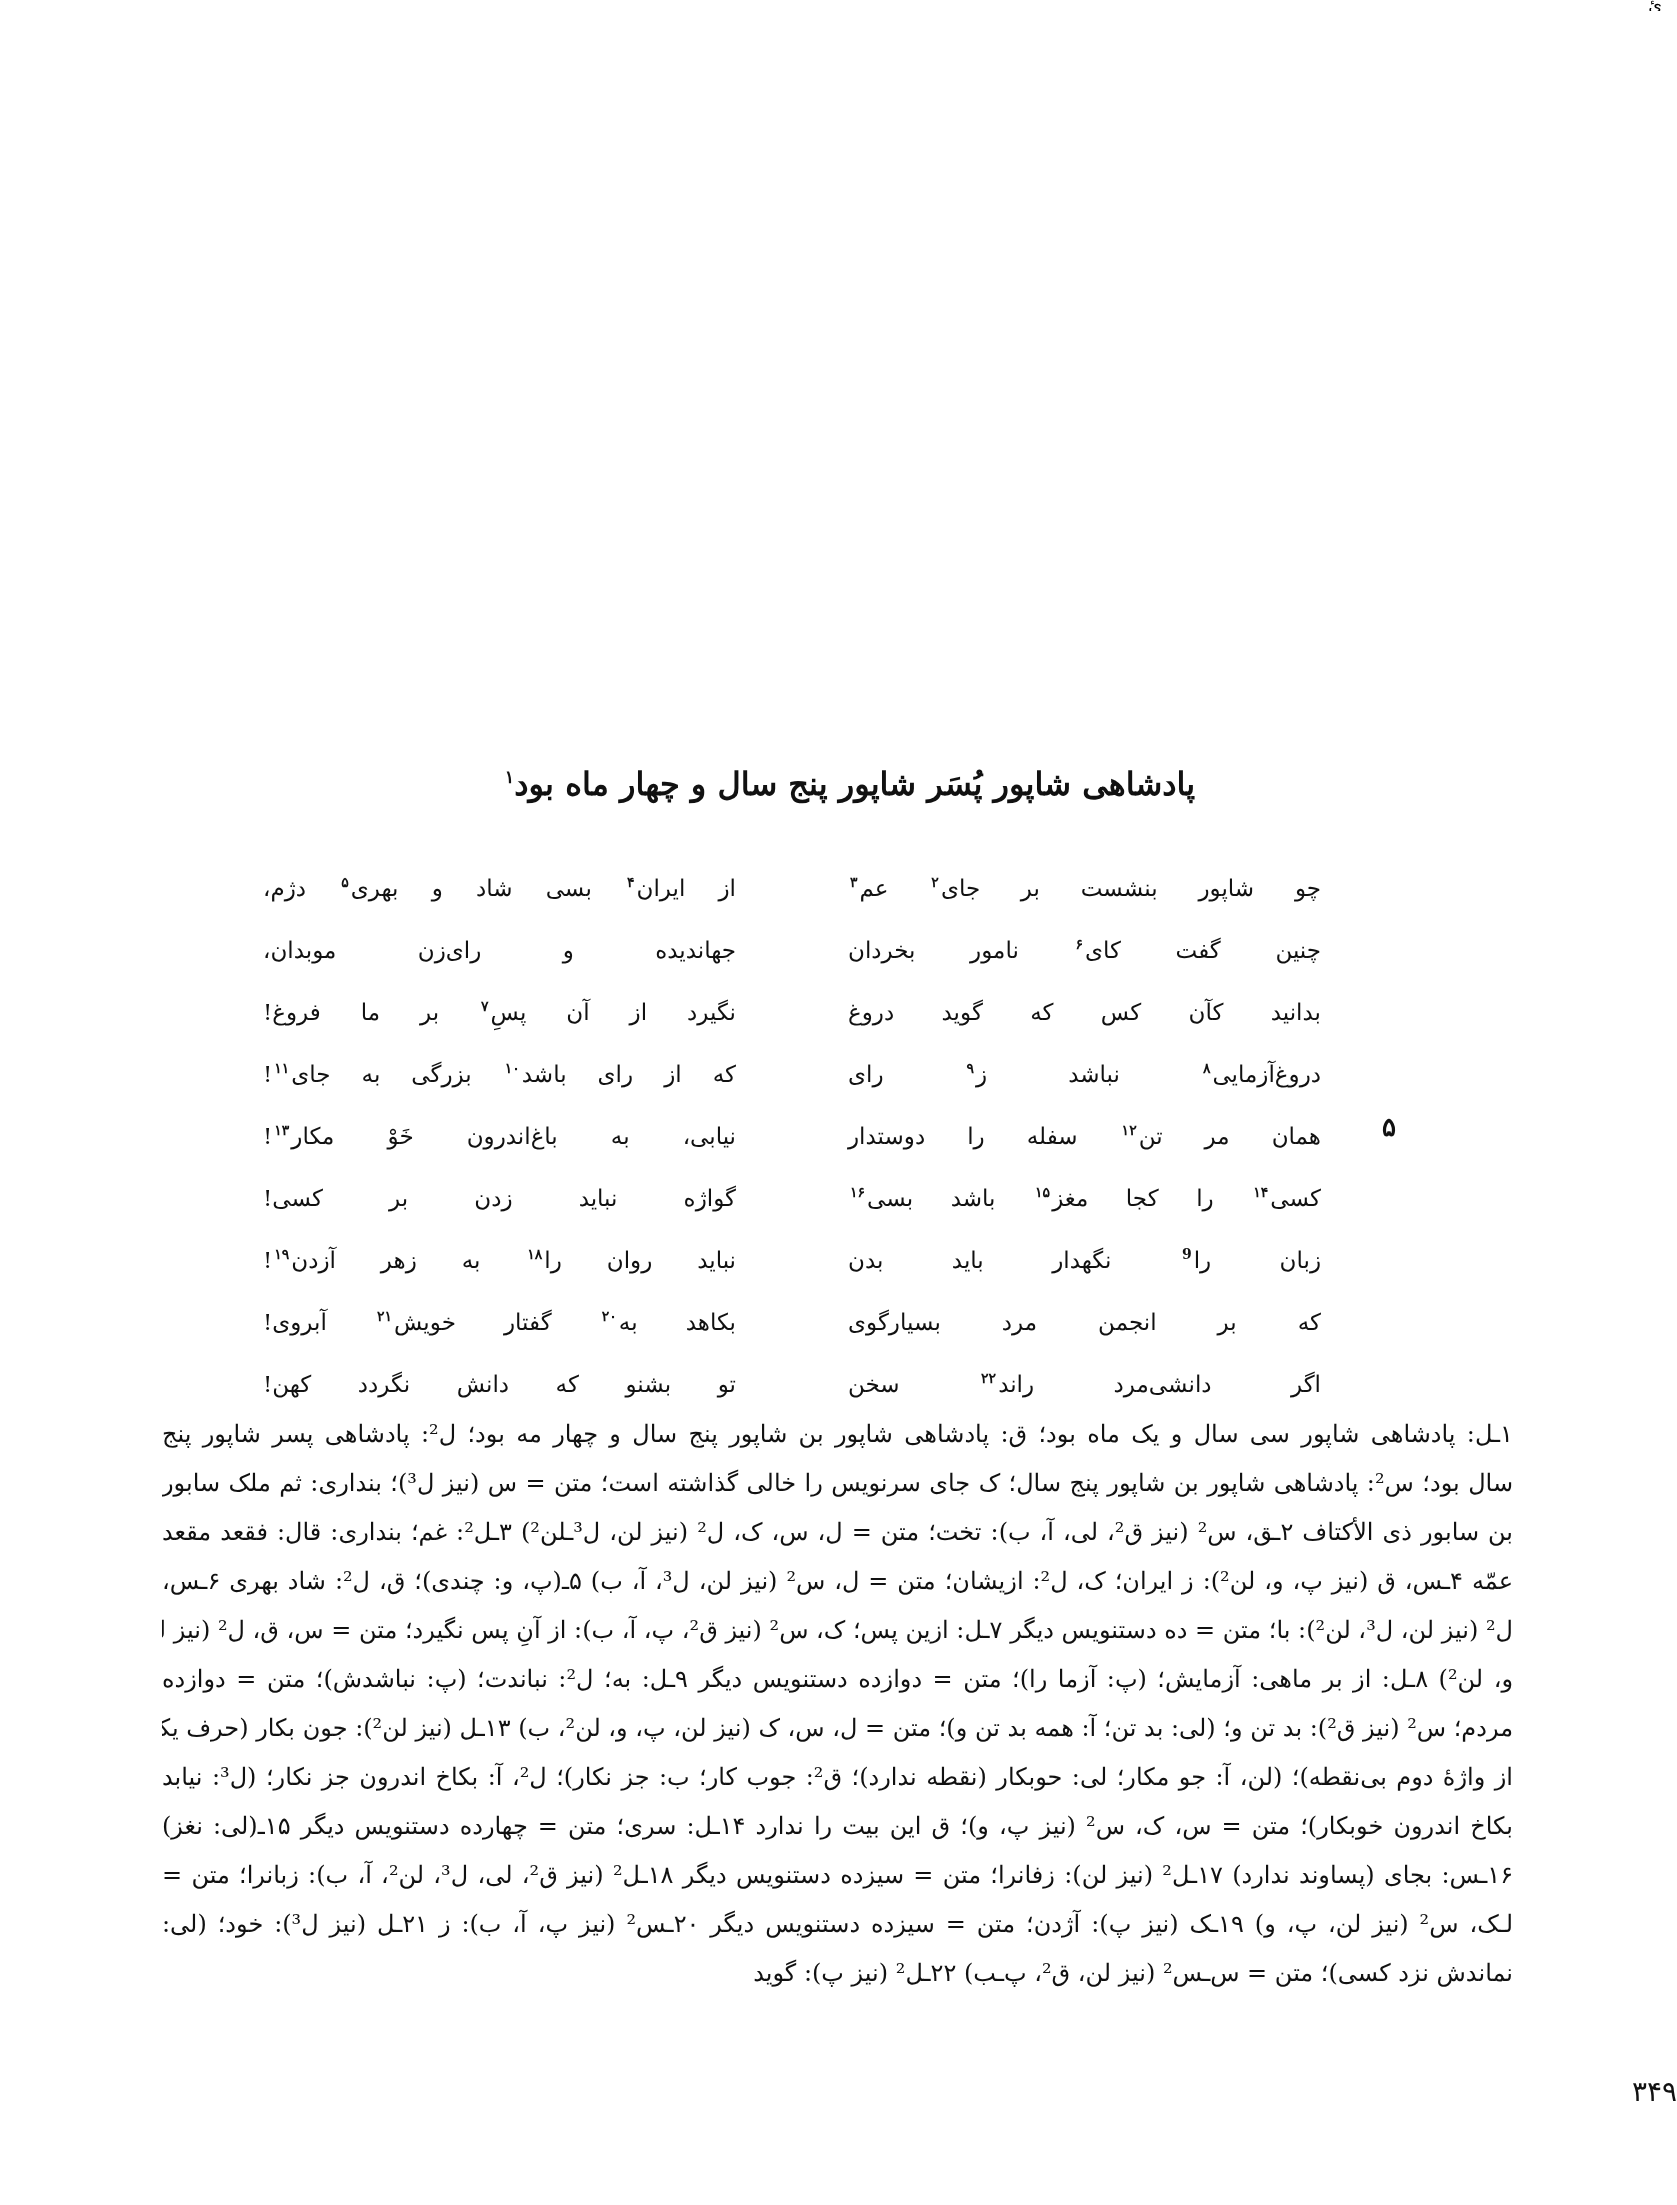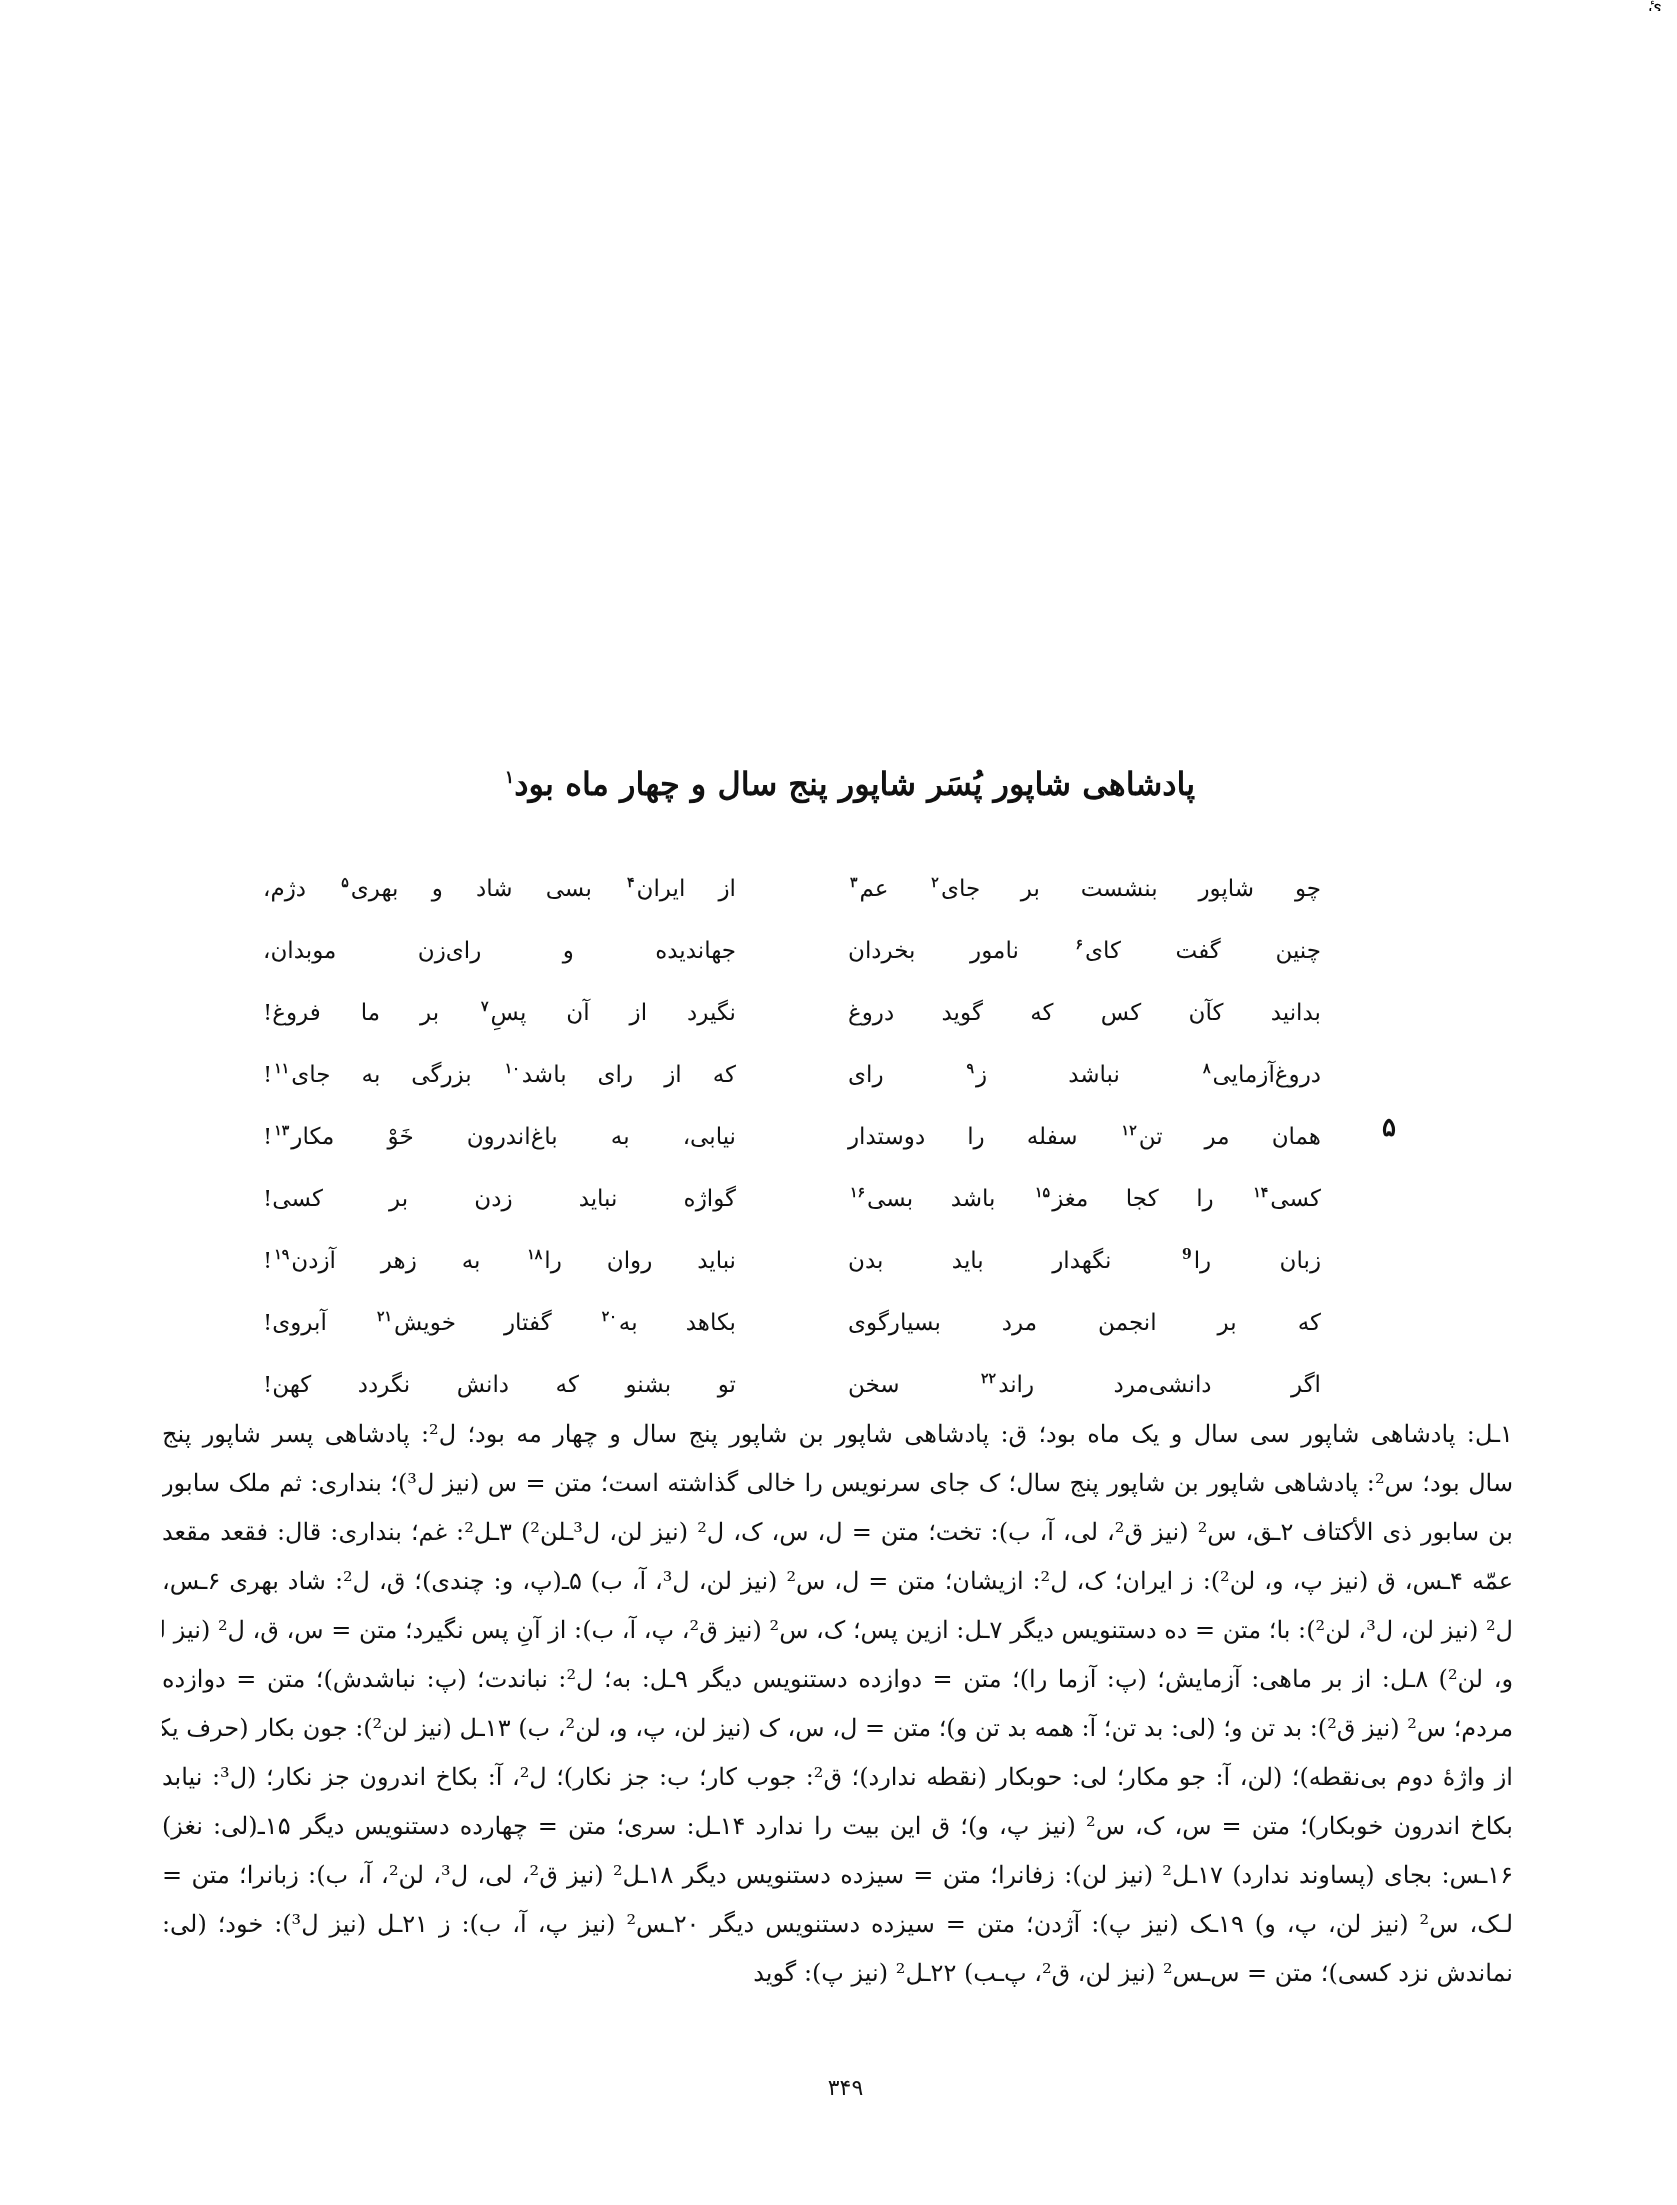--- a/index.html
+++ b/index.html
@@ -94,22 +94,21 @@
   }
   .fn-line.last{
     text-align:left;
     text-align-last:right;
   }
   .page-number{
     position:absolute;
     top:2075px;
     left:15px;
     right:0;
-    text-align:center;
-    font-size:22px;
+    font-size:28px;
   }
 </style>
 </head>
 <body>
 
 <div class="page">
 
   <div class="corner-artifact">ئ</div>
 
   <h1 class="chapter-title"><span>پادشاهی شاپور پُسَر شاپور پنج سال و چهار ماه بود</span><sup>۱</sup></h1>

